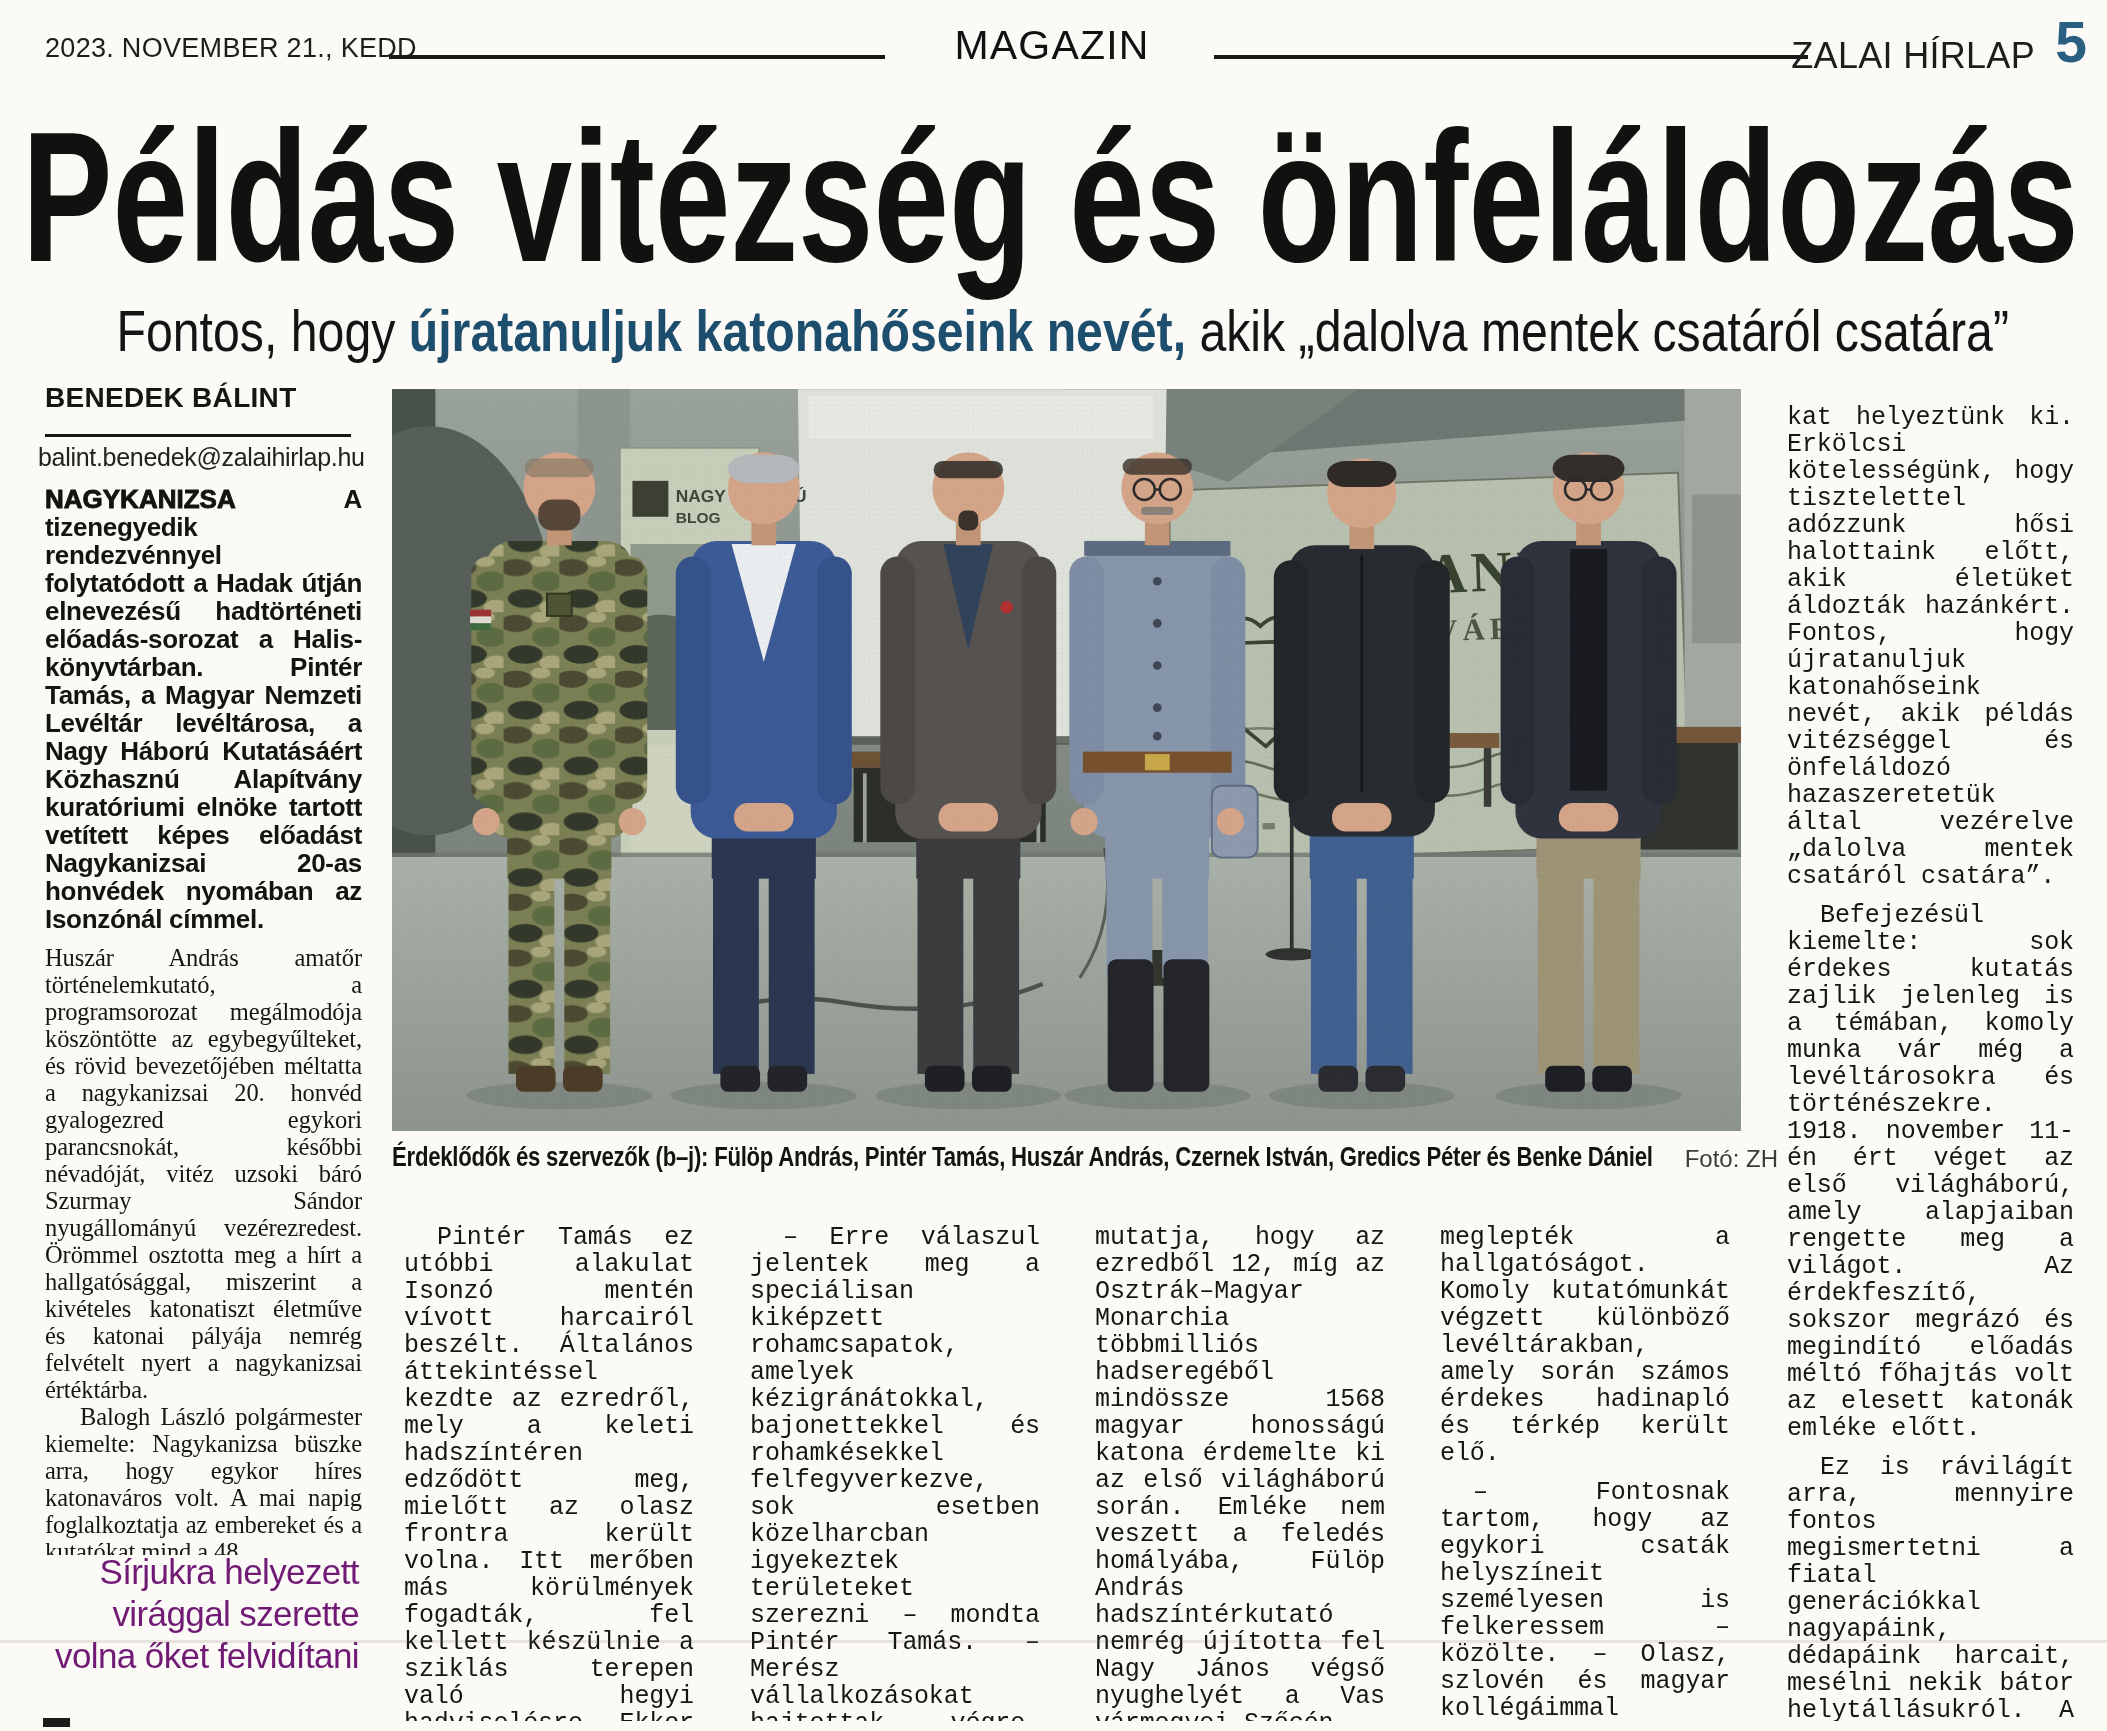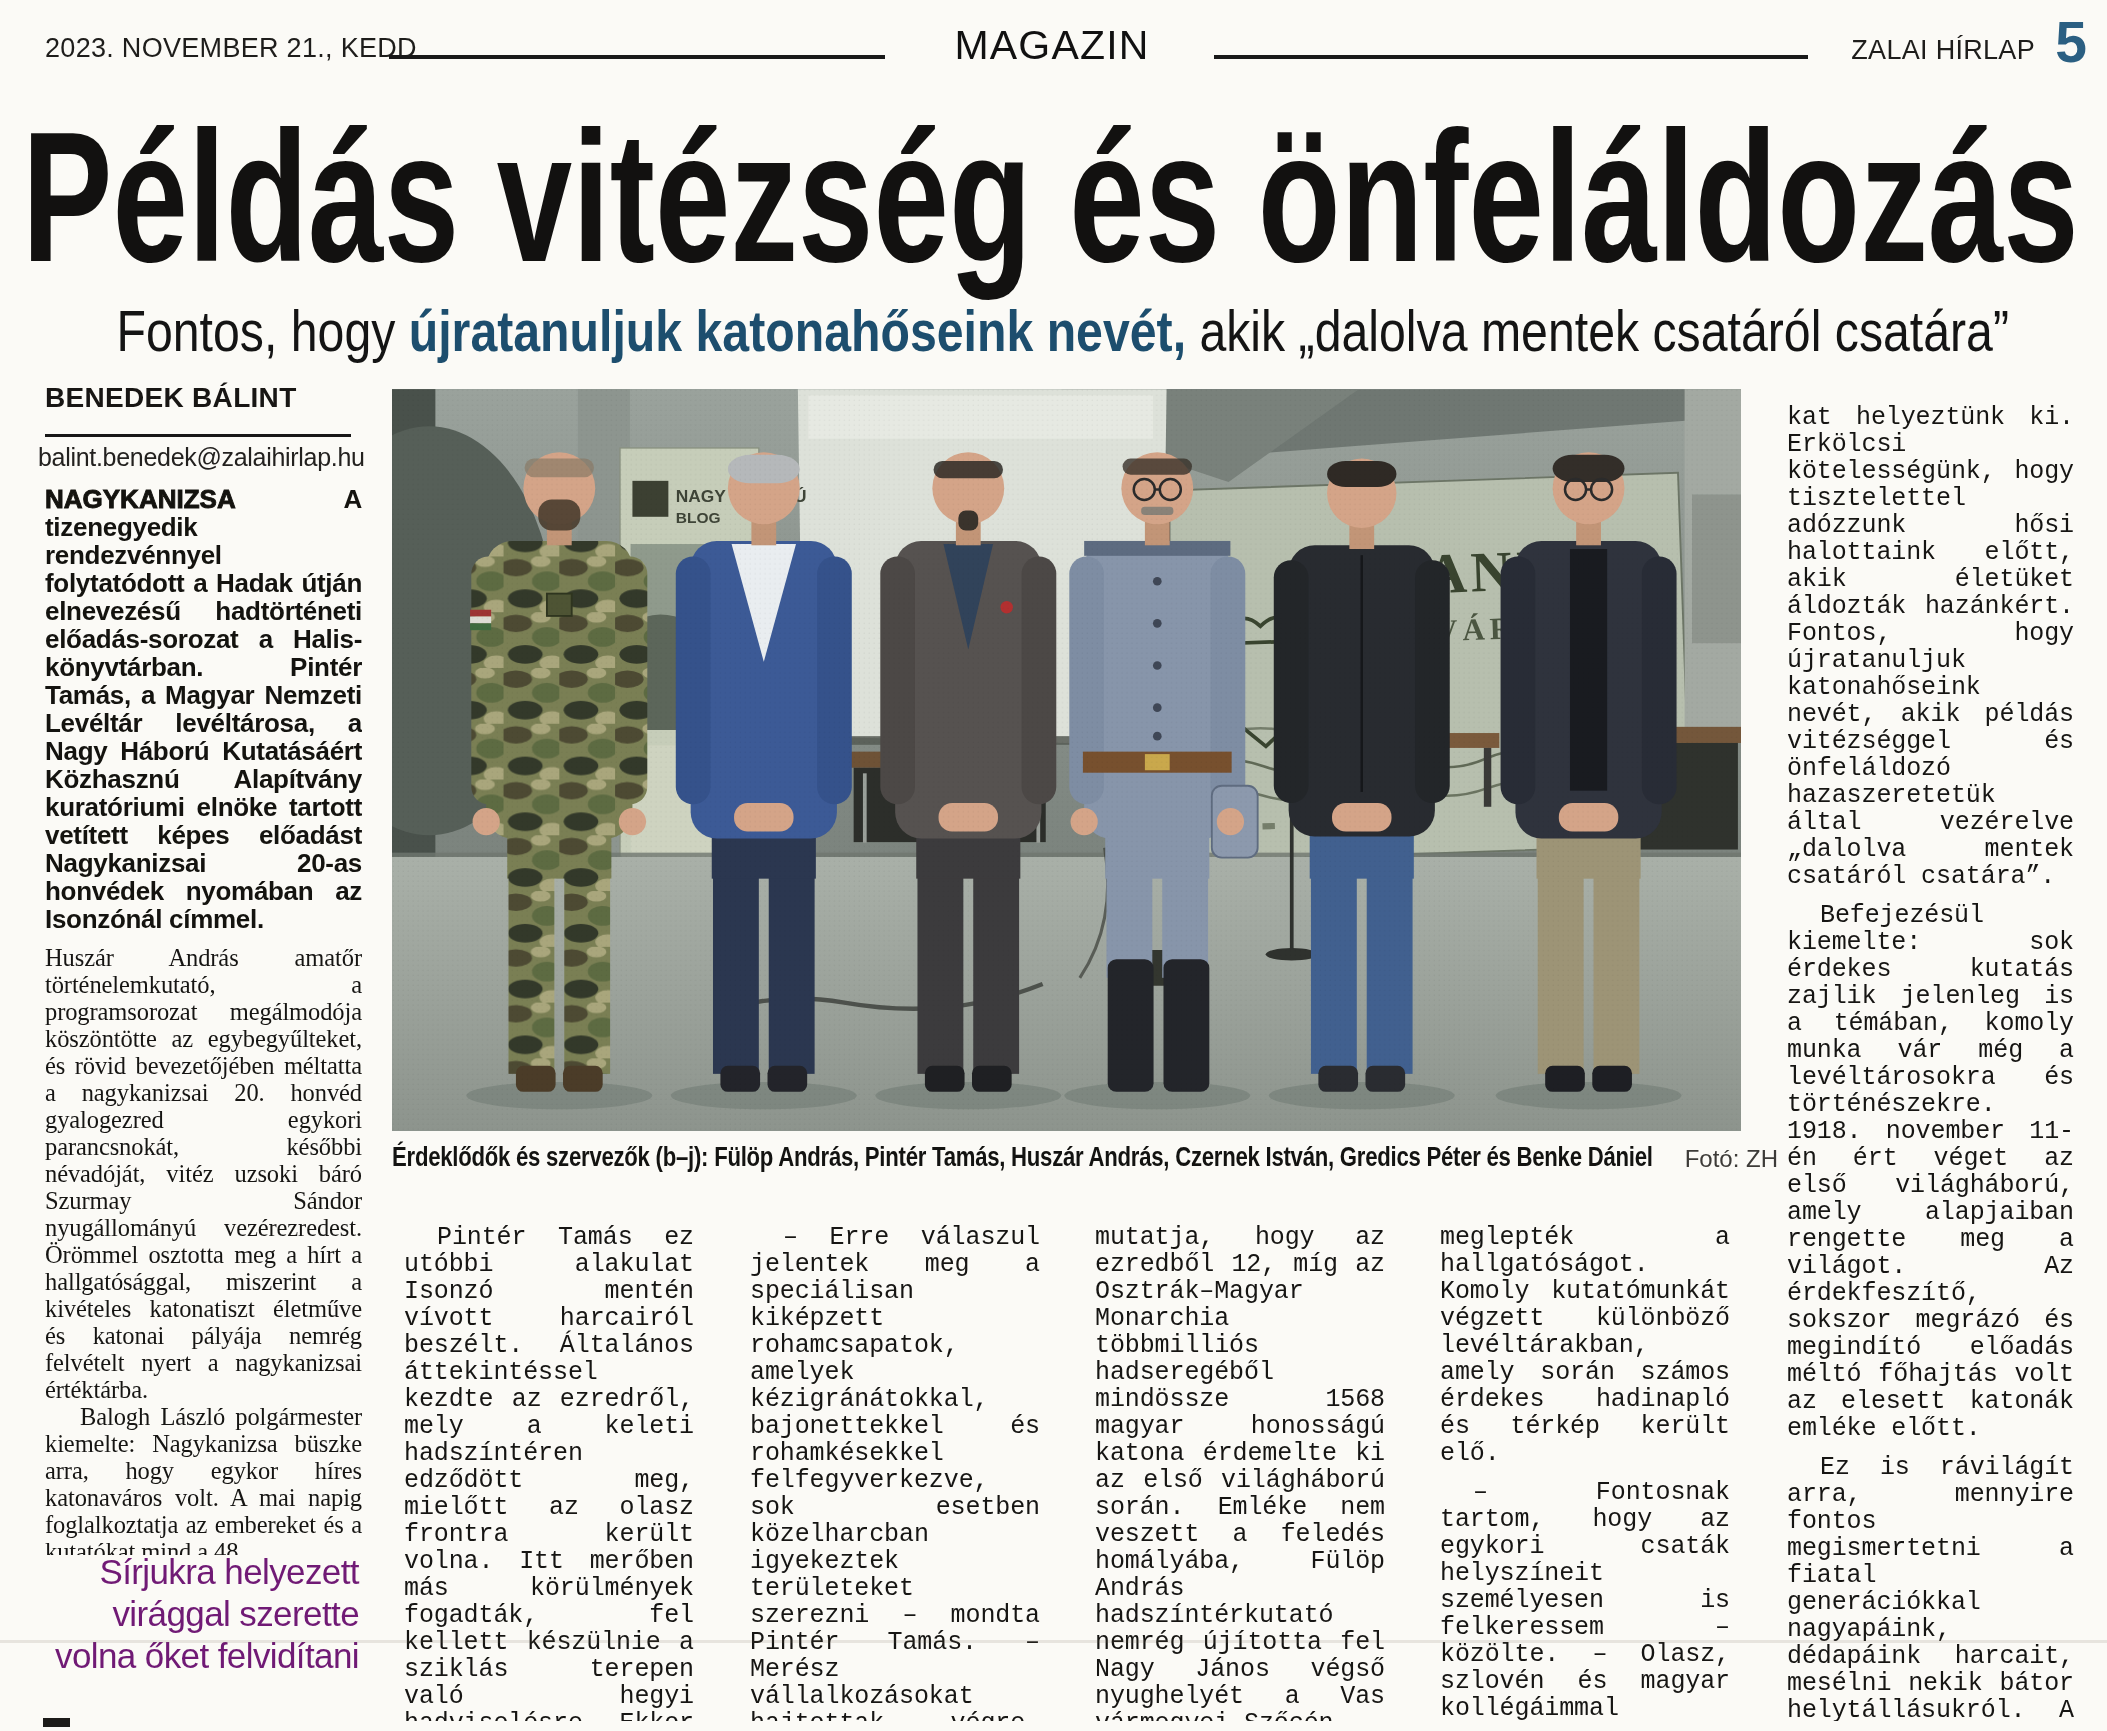--- a/index.html
+++ b/index.html
@@ -8,21 +8,21 @@
     background:#fbfaf6; overflow:hidden;
     font-family:"Liberation Sans", sans-serif; color:#181614;
   }
   
   .hdr-date{position:absolute; left:45px; top:33px; font-size:27px; letter-spacing:0.3px; color:#1e1d1b; white-space:nowrap;}
   .hdr-rule{position:absolute; top:55px; height:3.7px; background:#191919;}
   .hdr-rule.left{left:389px; width:496px;}
   .hdr-rule.right{left:1214px; width:594px;}
   .hdr-section{position:absolute; left:891px; top:22px; width:322px; text-align:center;
     font-size:41px; font-weight:400; letter-spacing:1.2px; color:#111;}
-  .hdr-paper{position:absolute; right:73px; top:35px; font-size:27px; letter-spacing:0.3px; color:#1e1d1b; white-space:nowrap;}
+  .hdr-paper{position:absolute; right:73px; top:35px; font-size:36px; letter-spacing:0.3px; color:#1e1d1b; white-space:nowrap;}
   .hdr-pagenum{position:absolute; right:21px; top:8.7px; font-size:57px; font-weight:700; color:#2b5f82;}
   
   .headline-svg{position:absolute; left:22px; top:92px; width:2064px; height:207px; overflow:visible;}
   .subhead-svg{position:absolute; left:22px; top:290px; width:2064px; height:83px; overflow:visible;}
   
   .byline-name{position:absolute; left:45px; top:382px; font-size:28px; font-weight:700; letter-spacing:0.3px;}
   .byline-rule{position:absolute; left:45px; top:434px; width:306px; height:3.1px; background:#171717;}
   .byline-email{position:absolute; left:38px; top:443px; font-size:25px; letter-spacing:-0.3px; color:#23211f;}
   
   .leftcol{position:absolute; left:45px; top:485px; width:317px; height:1070px; overflow:hidden; text-align:justify;}

